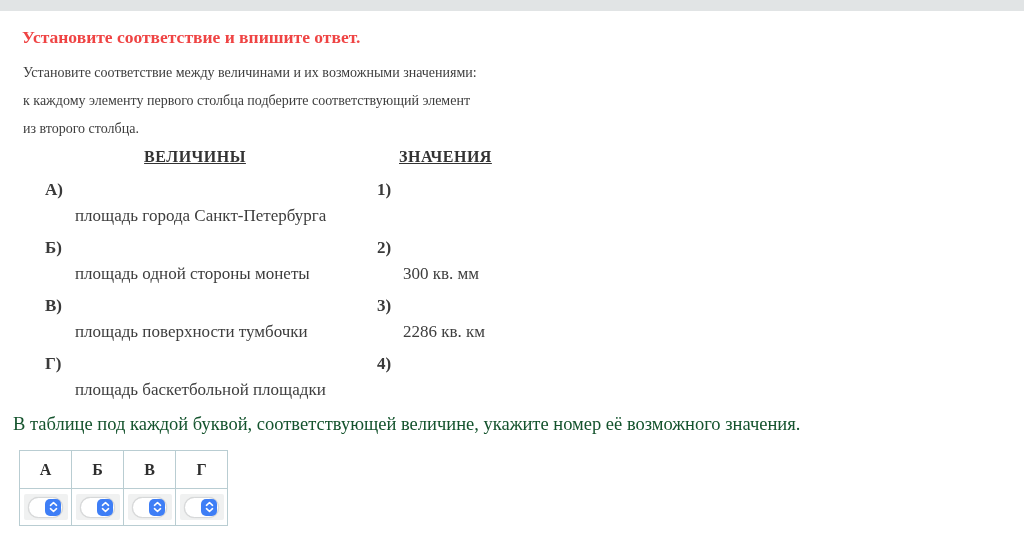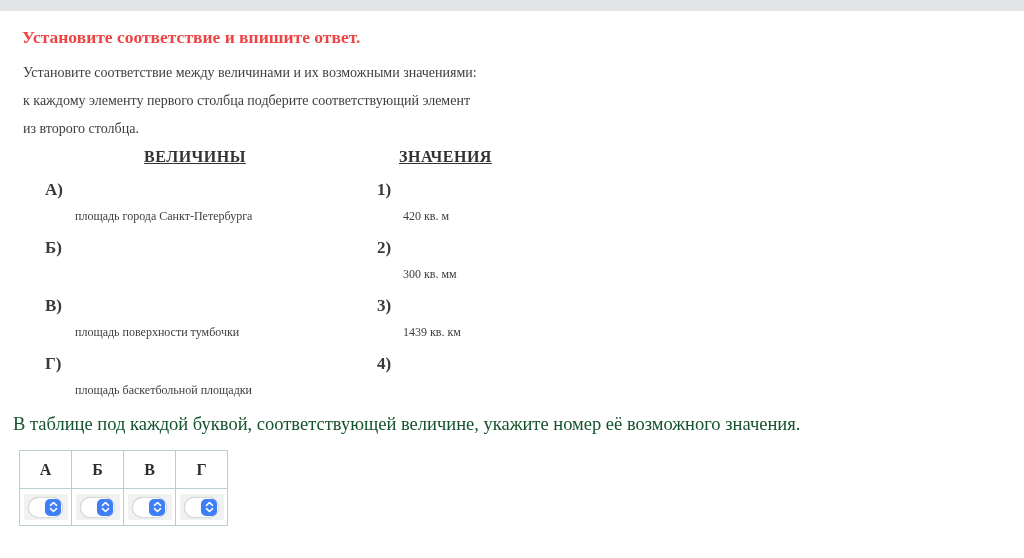--- a/index.html
+++ b/index.html
@@ -42,21 +42,21 @@
   }
   .pairs { margin-top: 9px; }
   .pair-row { display: flex; margin-bottom: 6px; }
   .p-left { width: 355px; }
   .p-right { flex: 1; }
   .p-letter, .p-number {
     font-size: 17px; font-weight: bold; line-height: 26px; color: #3a3a3a;
   }
   .p-letter { margin-left: 23px; }
   .p-desc, .p-value {
-    font-size: 12px; line-height: 26px; color: #3d3d3d;
+    font-size: 17px; line-height: 26px; color: #3d3d3d;
   }
   .p-desc { margin-left: 53px; }
   .p-value { margin-left: 26px; }
   .answer-instruction {
     margin: 9px 0 0 13px;
     font-size: 18.5px;
     line-height: 24px;
     color: #14532d;
   }
   
@@ -124,40 +124,40 @@
   </div>
 
   <div class="pairs">
     <div class="pair-row">
       <div class="p-left">
         <div class="p-letter">А)</div>
         <div class="p-desc">площадь города Санкт-Петербурга</div>
       </div>
       <div class="p-right">
         <div class="p-number">1)</div>
-        <div class="p-value">420 кв. м</div>
       </div>
     </div>
     <div class="pair-row">
       <div class="p-left">
         <div class="p-letter">Б)</div>
+        <div class="p-desc">площадь одной стороны монеты</div>
       </div>
       <div class="p-right">
         <div class="p-number">2)</div>
         <div class="p-value">300 кв. мм</div>
       </div>
     </div>
     <div class="pair-row">
       <div class="p-left">
         <div class="p-letter">В)</div>
         <div class="p-desc">площадь поверхности тумбочки</div>
       </div>
       <div class="p-right">
         <div class="p-number">3)</div>
-        <div class="p-value">1439 кв. км</div>
+        <div class="p-value">2286 кв. км</div>
       </div>
     </div>
     <div class="pair-row">
       <div class="p-left">
         <div class="p-letter">Г)</div>
         <div class="p-desc">площадь баскетбольной площадки</div>
       </div>
       <div class="p-right">
         <div class="p-number">4)</div>
       </div>

